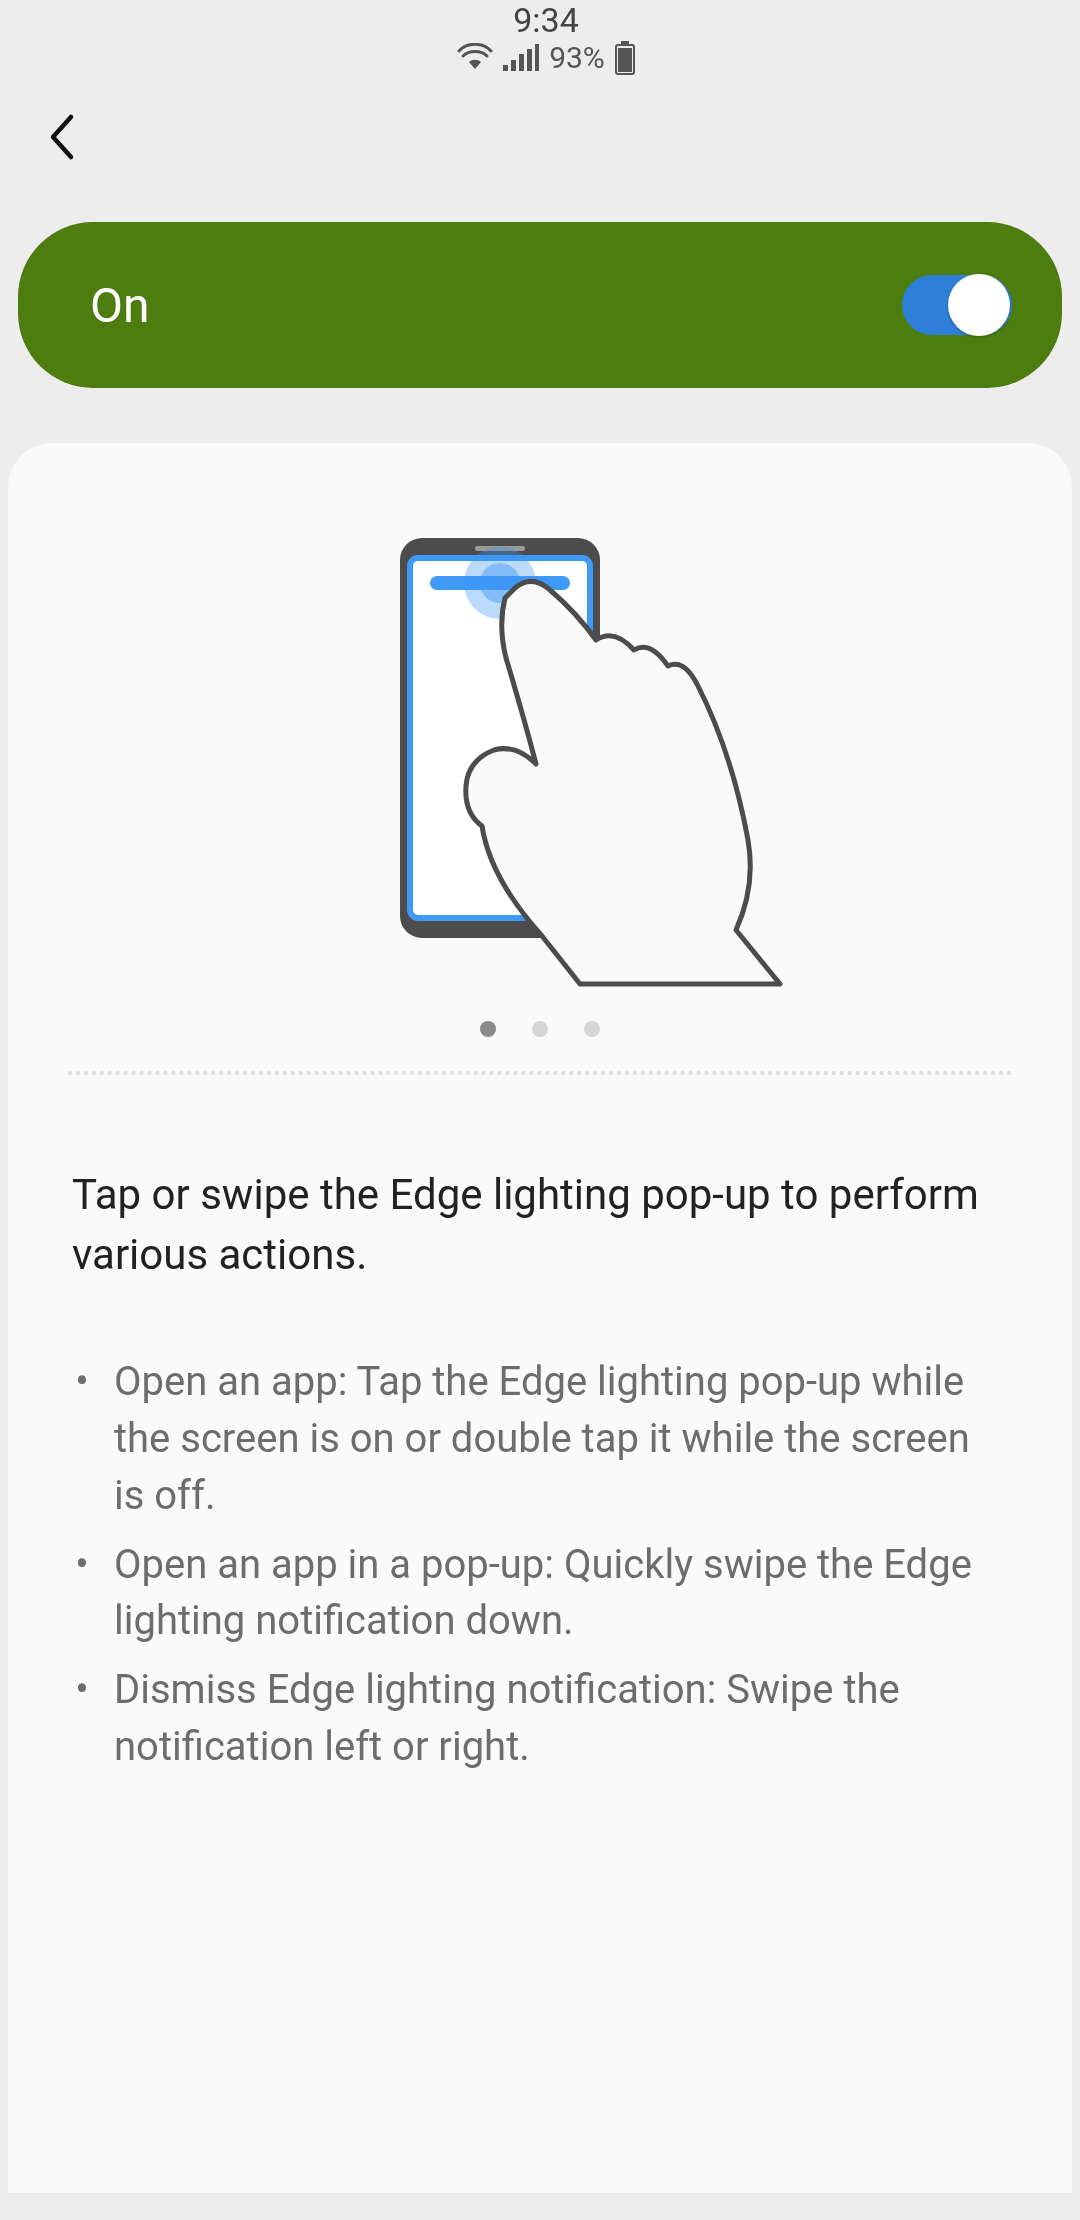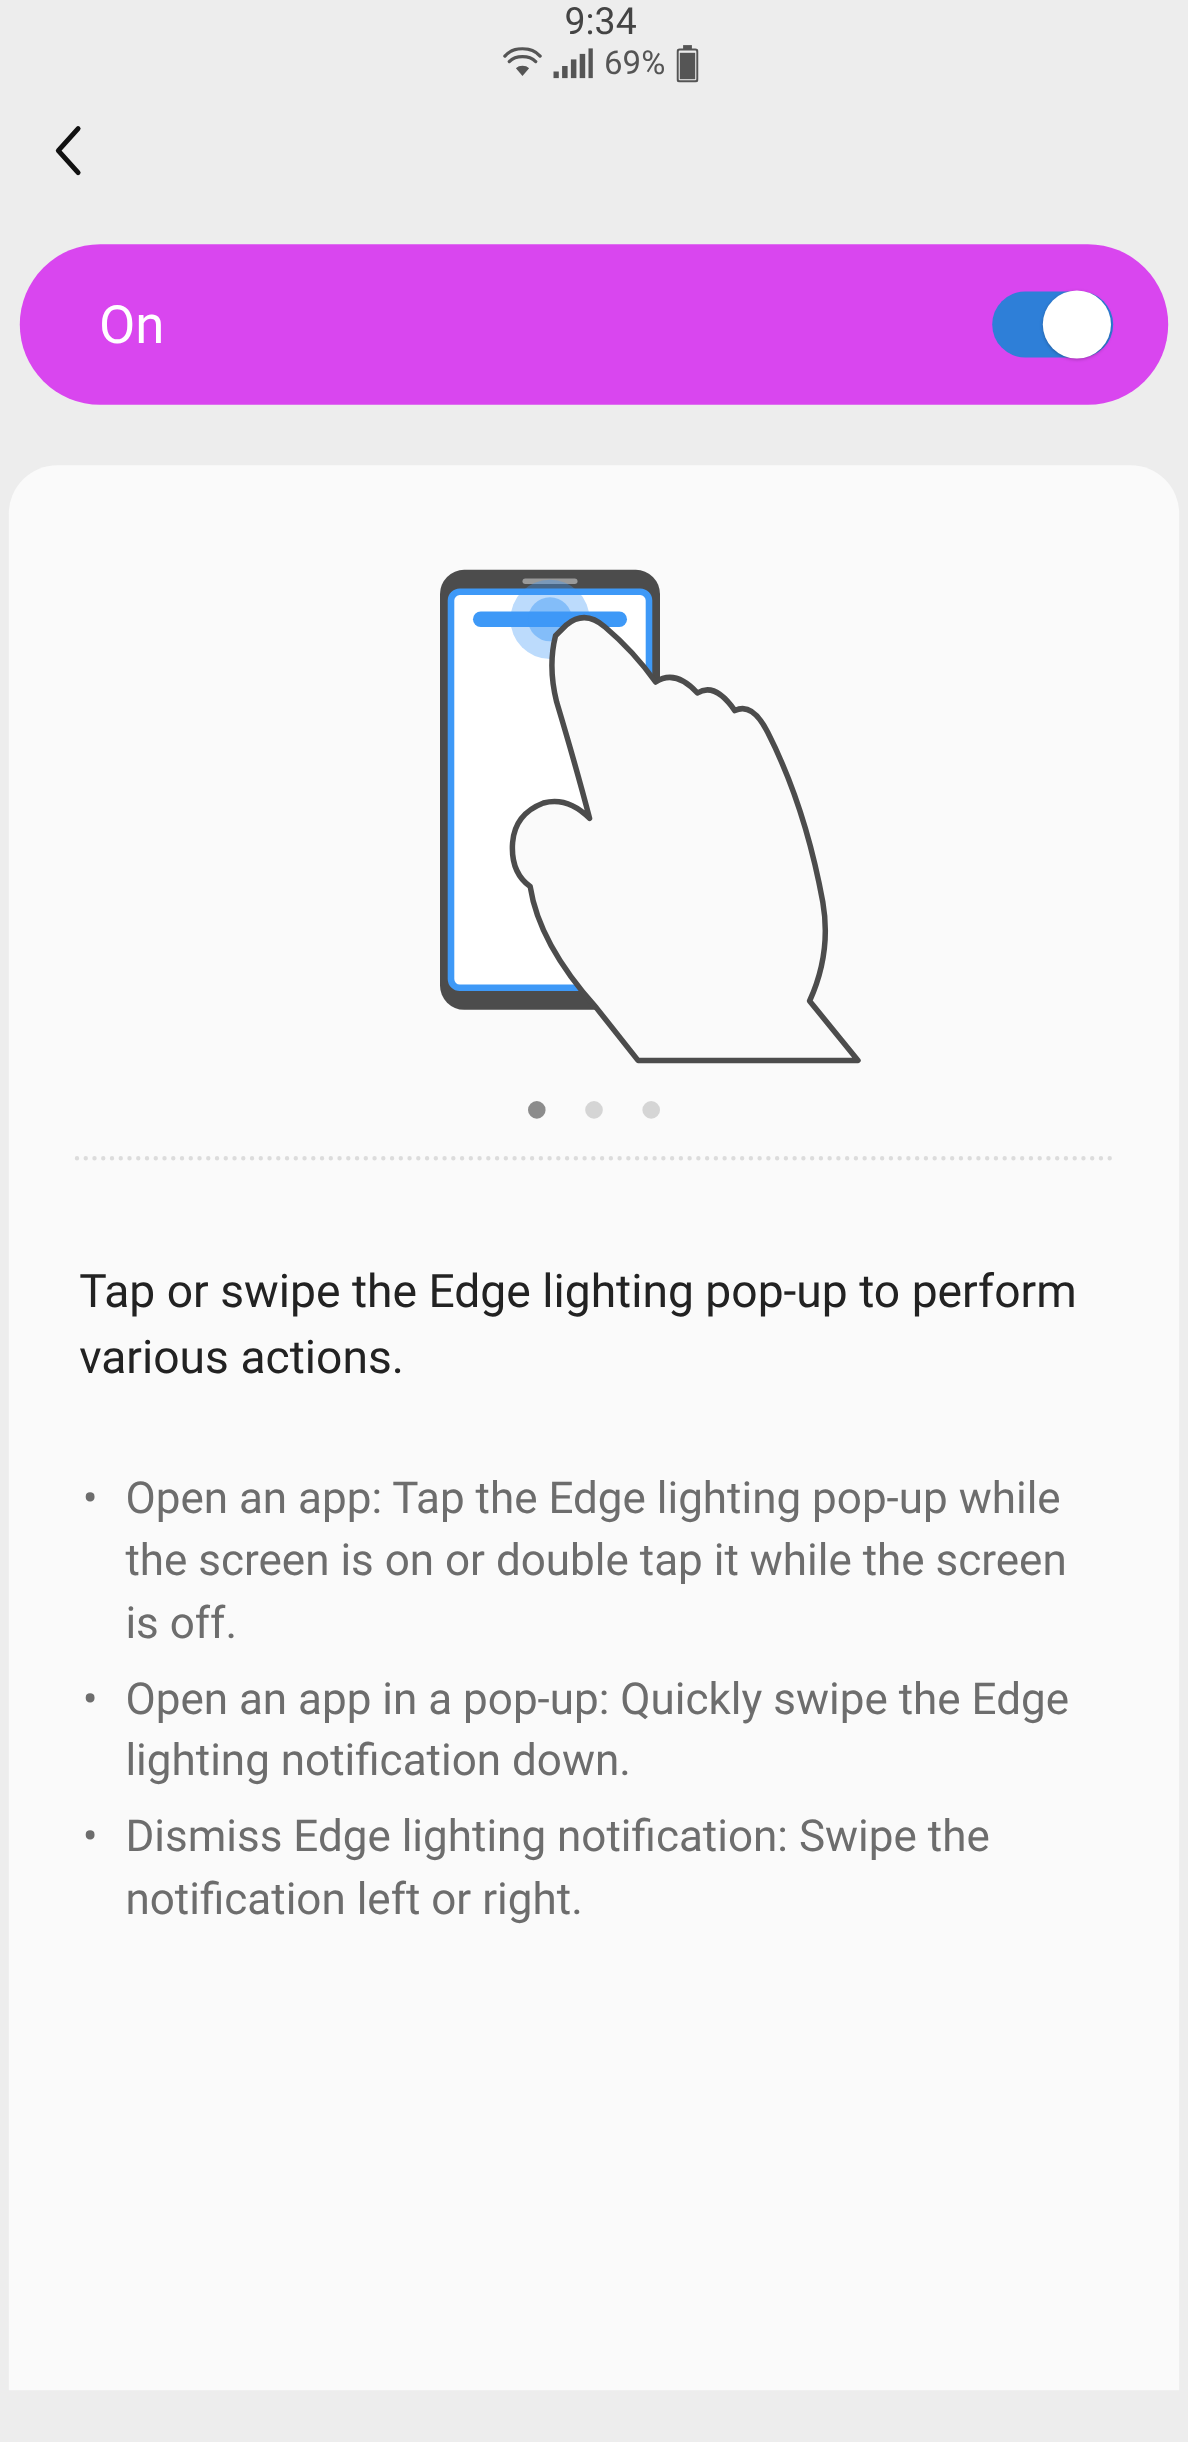--- a/index.html
+++ b/index.html
@@ -32,22 +32,22 @@
     align-items: center;
     padding: 0 40px;
     gap: 32px;
   }
   .header .back { width: 44px; height: 44px; display:flex; align-items:center; justify-content:center; }
   .header .title { font-size: 52px; font-weight: 400; letter-spacing: .3px; color:#111; }
 
   
   .toggle-pill {
     margin: 20px 18px 0 18px;
-    height: 146px;
-    background: #d946ef;
+    height: 166px;
+    background: #4d7c0f;
     border-radius: 75px;
     display: flex;
     align-items: center;
     justify-content: space-between;
     padding: 0 50px 0 72px;
   }
   .toggle-pill .state {
     color: #fff;
     font-size: 48px;
     font-weight: 400;
@@ -133,21 +133,21 @@
     </span>
     <span>
       <svg width="36" height="30" viewBox="0 0 36 30">
         <rect x="0" y="22" width="5" height="6" fill="#555"></rect>
         <rect x="8" y="17" width="5" height="11" fill="#555"></rect>
         <rect x="16" y="11" width="5" height="17" fill="#555"></rect>
         <rect x="24" y="6" width="5" height="22" fill="#555"></rect>
         <rect x="32" y="1" width="4" height="27" fill="#555"></rect>
       </svg>
     </span>
-    <span style="font-size:30px;color:#555">69%</span>
+    <span style="font-size:30px;color:#555">93%</span>
     <span>
       <svg width="20" height="34" viewBox="0 0 20 34">
         <rect x="6" y="0" width="8" height="4" fill="#555"></rect>
         <rect x="1" y="4" width="18" height="29" rx="2" fill="none" stroke="#555" stroke-width="2"></rect>
         <rect x="3" y="7" width="14" height="24" fill="#555"></rect>
       </svg>
     </span>
   </div>
 </div>
 

